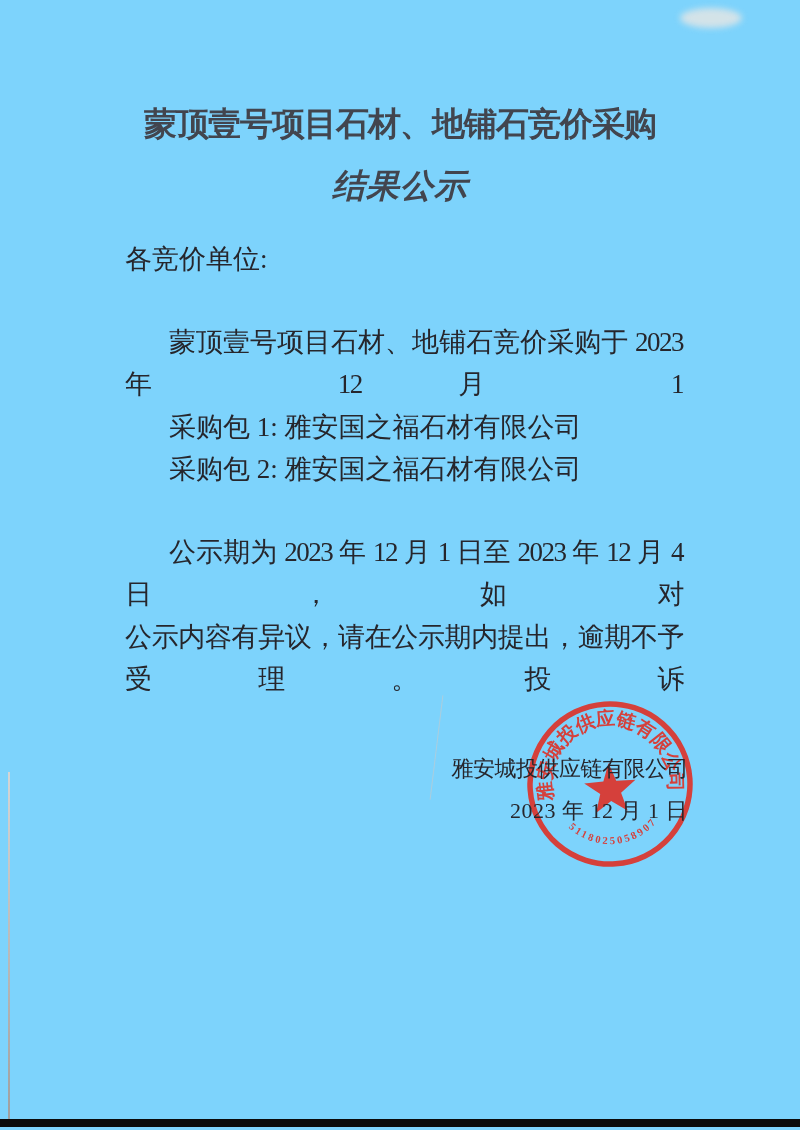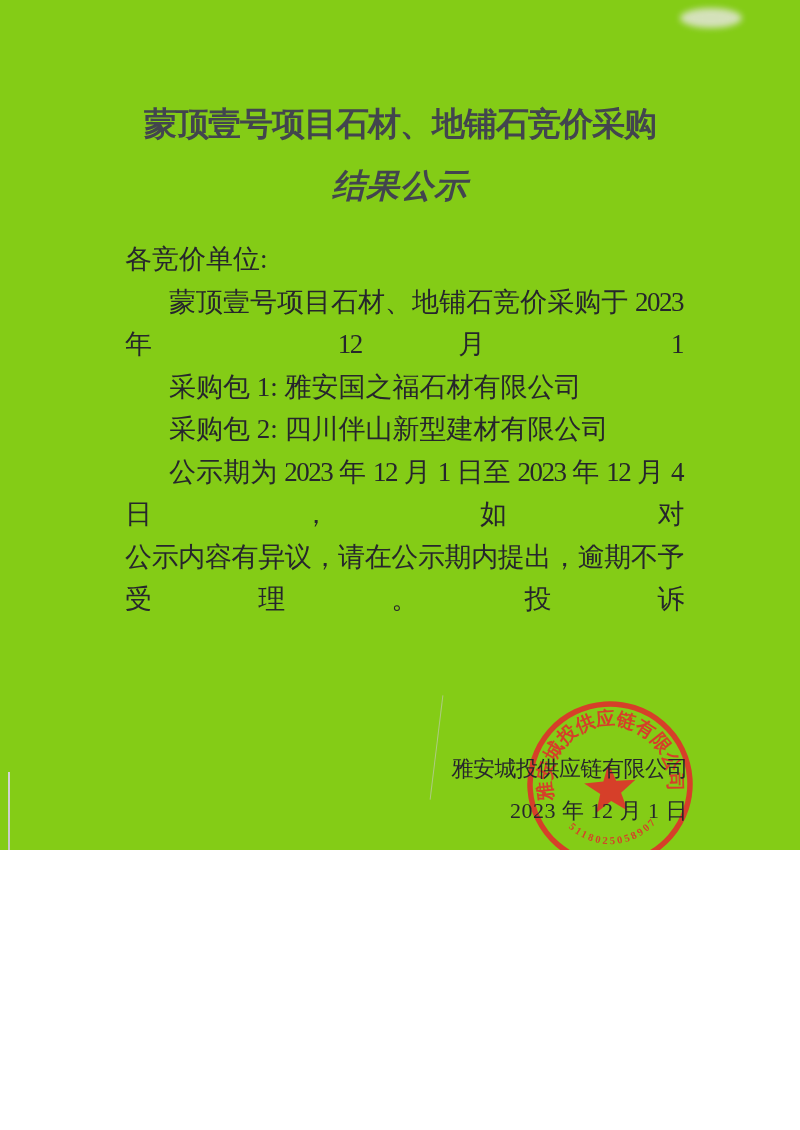--- a/index.html
+++ b/index.html
@@ -4,22 +4,22 @@
 <style>
   html, body {
     margin: 0;
     padding: 0;
     background: #ffffff;
     font-family: "Liberation Serif", "DejaVu Serif", serif;
   }
   .page {
     position: relative;
     width: 800px;
-    height: 850px;
-    background: #84cc16;
+    height: 1130px;
+    background: #7dd3fc;
     overflow: hidden;
   }
 
   
   .doc-title {
     position: absolute;
     left: 0;
     width: 800px;
     text-align: center;
     font-weight: bold;
@@ -42,21 +42,21 @@
     color: #26262c;
   }
   .line { white-space: nowrap; }
   .line.justify {
     white-space: normal;
     letter-spacing: -1.5px;
     text-align: justify;
     text-align-last: justify;
   }
   .line.indent { padding-left: 44px; }
-  .line.justify.indent { padding-left: 0; text-indent: 44px; }
+  .line.justify.indent { padding-left: 0; text-indent: 44px; margin-top: 40px; }
 
   
   .signature {
     position: absolute;
     right: 112px;
     text-align: right;
     font-size: 22px;
     color: #26262c;
     line-height: 42px;
     z-index: 3;
@@ -126,21 +126,21 @@
 
 <div class="page">
 
   <div class="doc-title l1">蒙顶壹号项目石材、地铺石竞价采购</div>
   <div class="doc-title l2">结果公示</div>
 
   <div class="body-text">
     <div class="line">各竞价单位:</div>
     <div class="line justify indent">蒙顶壹号项目石材、地铺石竞价采购于 2023 年 12 月 1</div>
     <div class="line indent">采购包 1: 雅安国之福石材有限公司</div>
-    <div class="line indent">采购包 2: 四川伴山新型建材有限公司</div>
+    <div class="line indent">采购包 2: 雅安国之福石材有限公司</div>
     <div class="line justify indent">公示期为 2023 年 12 月 1 日至 2023 年 12 月 4 日，如对</div>
     <div class="line justify">公示内容有异议，请在公示期内提出，逾期不予受理。投诉</div>
   </div>
 
   <svg class="seal" viewBox="-86 -86 172 172" xmlns="http://www.w3.org/2000/svg">
     <defs>
       <path id="seal-arc-top" d="M -57.3 14 A 59 59 0 1 1 57.3 14" fill="none"></path>
       <path id="seal-arc-bottom" d="M -52 30 A 60 60 0 0 0 52 30" fill="none"></path>
     </defs>
     <circle cx="0" cy="0" r="80" fill="none" stroke-width="5.5" stroke="#dd342b"></circle>

